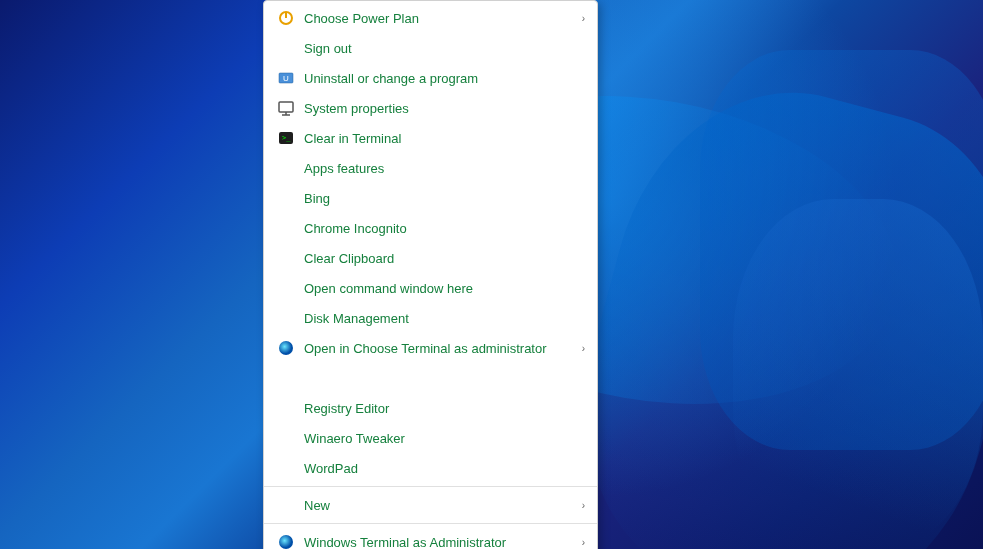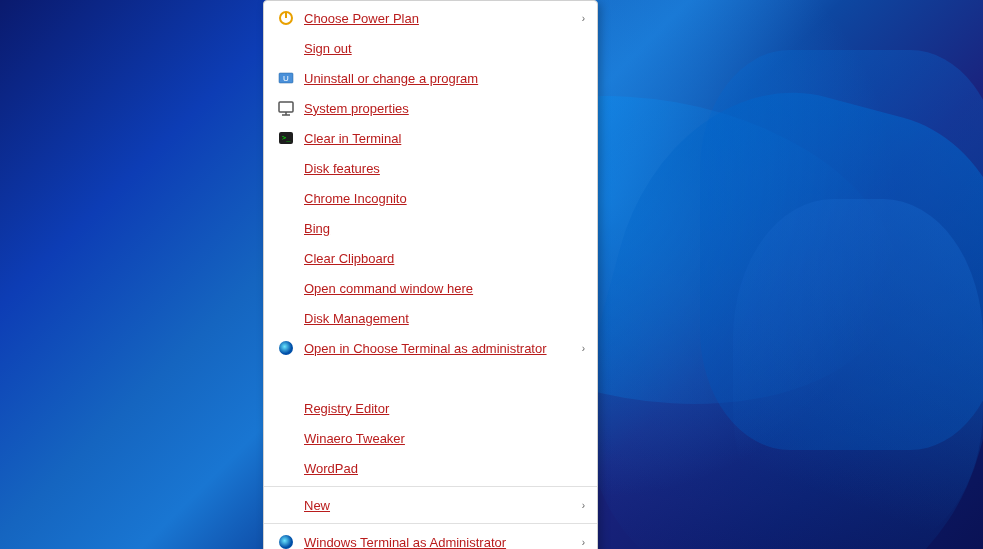--- a/index.html
+++ b/index.html
@@ -100,22 +100,21 @@
       height: 20px;
       margin-right: 8px;
       display: flex;
       align-items: center;
       justify-content: center;
       flex-shrink: 0;
     }
 
     .menu-item-label {
       flex: 1;
-      color: #b91c1c;
-      text-decoration: underline;
+      color: #15803d;
     }
 
     .menu-item-arrow {
       margin-left: auto;
       color: #666;
       font-size: 10px;
     }
 
     .menu-separator {
       height: 1px;
@@ -181,31 +180,31 @@
       <svg width="16" height="16" viewBox="0 0 16 16">
         <rect x="1" y="2" width="14" height="12" rx="2" fill="#1e1e1e"></rect>
         <text x="4" y="10" font-size="7" fill="#00ff00" font-family="monospace">&gt;_</text>
       </svg>
     </div>
     <span class="menu-item-label">Clear in Terminal</span>
   </div>
 
   <div class="menu-item">
     <div class="menu-item-icon"></div>
-    <span class="menu-item-label">Disk  features</span>
+    <span class="menu-item-label">Apps  features</span>
+  </div>
+
+  <div class="menu-item">
+    <div class="menu-item-icon"></div>
+    <span class="menu-item-label">Bing</span>
   </div>
 
   <div class="menu-item">
     <div class="menu-item-icon"></div>
     <span class="menu-item-label">Chrome Incognito</span>
-  </div>
-
-  <div class="menu-item">
-    <div class="menu-item-icon"></div>
-    <span class="menu-item-label">Bing</span>
   </div>
 
   <div class="menu-item">
     <div class="menu-item-icon"></div>
     <span class="menu-item-label">Clear Clipboard</span>
   </div>
 
   <div class="menu-item">
     <div class="menu-item-icon"></div>
     <span class="menu-item-label">Open command window here</span>

